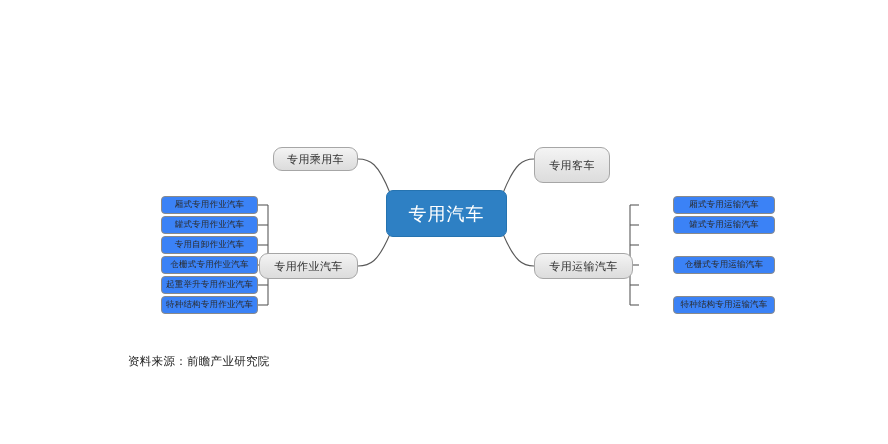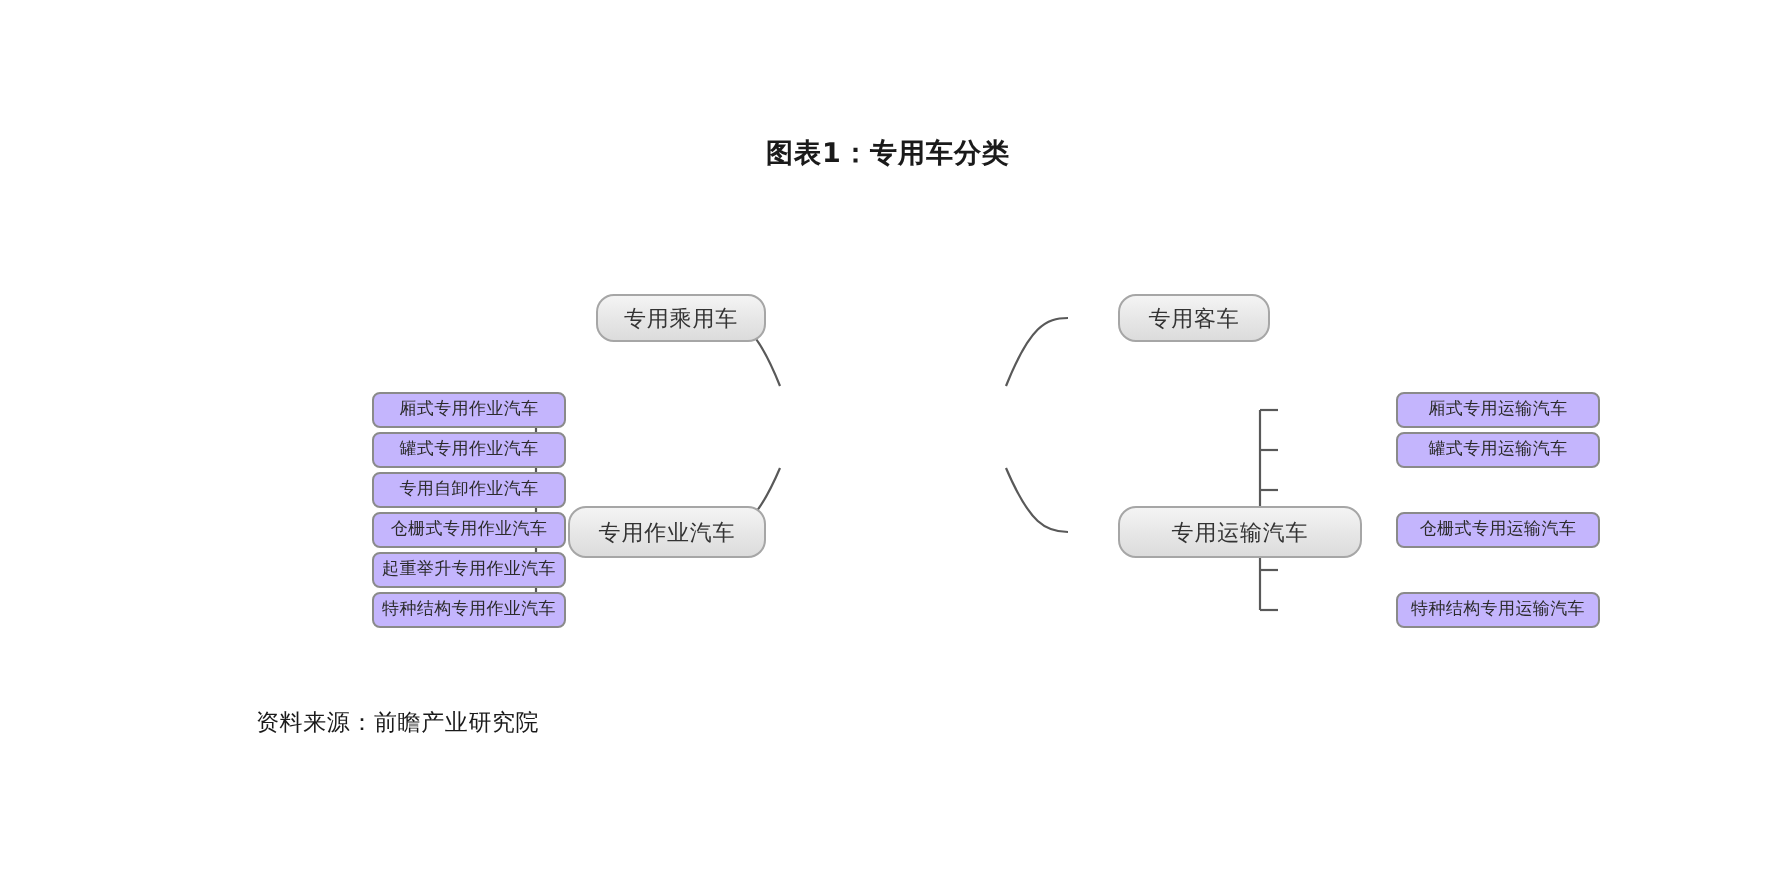--- a/index.html
+++ b/index.html
@@ -43,21 +43,20 @@
   }
 
   
   .node {
     position: absolute;
     box-sizing: border-box;
     display: flex;
     align-items: center;
     justify-content: center;
     white-space: nowrap;
-    margin-left: 25px;
   }
 
   #node-root {
     left: 386px;
     top: 190px;
     width: 121px;
     height: 47px;
     background: #2e80c4;
     border: 1px solid #2573b0;
     border-radius: 7px;
@@ -70,26 +69,26 @@
   .branch-node {
     background: linear-gradient(to bottom, #f4f4f4 0%, #e6e6e6 55%, #dcdcdc 100%);
     border: 1px solid #a6a6a6;
     border-radius: 9px;
     color: #333333;
     font-size: 11px;
     letter-spacing: 0.4px;
     z-index: 4;
   }
   #node-passenger { left: 273px; top: 147px; width: 85px; height: 24px; }
-  #node-bus       { left: 534px; top: 147px; width: 76px; height: 24px; }
+  #node-bus       { left: 534px; top: 147px; width: 76px; height: 36px; }
   #node-operation { left: 259px; top: 253px; width: 99px; height: 26px; }
-  #node-transport { left: 534px; top: 253px; width: 122px; height: 26px; }
+  #node-transport { left: 534px; top: 253px; width: 99px; height: 26px; }
 
   .leaf-node {
-    background: #c4b5fd;
+    background: #3b82f6;
     border: 1px solid #8a8a8a;
     border-radius: 4px;
     color: #2b2b2b;
     font-size: 8.5px;
     letter-spacing: 0.2px;
     height: 18px;
     z-index: 3;
   }
   .leaf-left  { left: 161px; width: 97px; }
   .leaf-right { left: 673px; width: 102px; }
@@ -99,21 +98,20 @@
   .leaf-r2 { top: 236px; }
   .leaf-r3 { top: 256px; }
   .leaf-r4 { top: 276px; }
   .leaf-r5 { top: 296px; }
 </style>
 </head>
 <body>
 
 <div id="page">
 
-  <div id="chart-title">图表1：专用车分类</div>
 
   <svg id="diagram-svg" viewBox="0 0 888 444" xmlns="http://www.w3.org/2000/svg">
     <g fill="none" stroke="#595959" stroke-width="1.1">
 
       <path d="M 390,193 C 378,163 370,159 358,159"></path>
 
       <path d="M 503,193 C 515,163 523,159 534,159"></path>
 
       <path d="M 390,234 C 378,262 370,266 358,266"></path>
 
@@ -132,20 +130,21 @@
       <path d="M 630,205 L 630,305"></path>
       <path d="M 630,205 L 639,205"></path>
       <path d="M 630,225 L 639,225"></path>
       <path d="M 630,245 L 639,245"></path>
       <path d="M 630,265 L 639,265"></path>
       <path d="M 630,285 L 639,285"></path>
       <path d="M 630,305 L 639,305"></path>
     </g>
   </svg>
 
+  <div class="node" id="node-root">专用汽车</div>
 
   <div class="node branch-node" id="node-passenger">专用乘用车</div>
   <div class="node branch-node" id="node-bus">专用客车</div>
   <div class="node branch-node" id="node-operation">专用作业汽车</div>
   <div class="node branch-node" id="node-transport">专用运输汽车</div>
 
   <div class="node leaf-node leaf-left leaf-r0">厢式专用作业汽车</div>
   <div class="node leaf-node leaf-left leaf-r1">罐式专用作业汽车</div>
   <div class="node leaf-node leaf-left leaf-r2">专用自卸作业汽车</div>
   <div class="node leaf-node leaf-left leaf-r3">仓栅式专用作业汽车</div>

